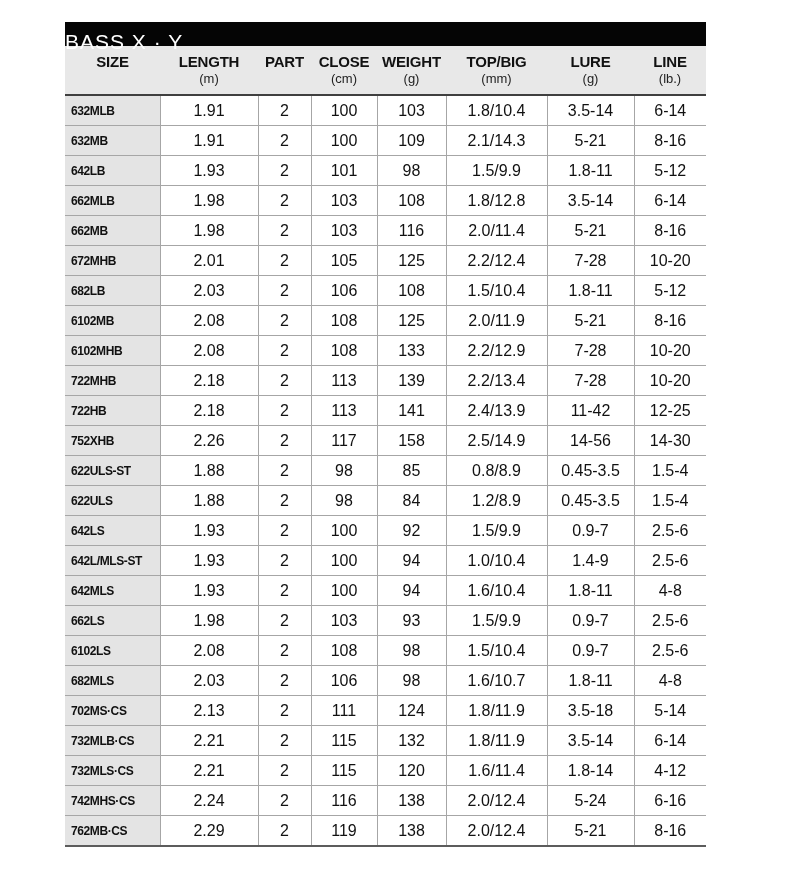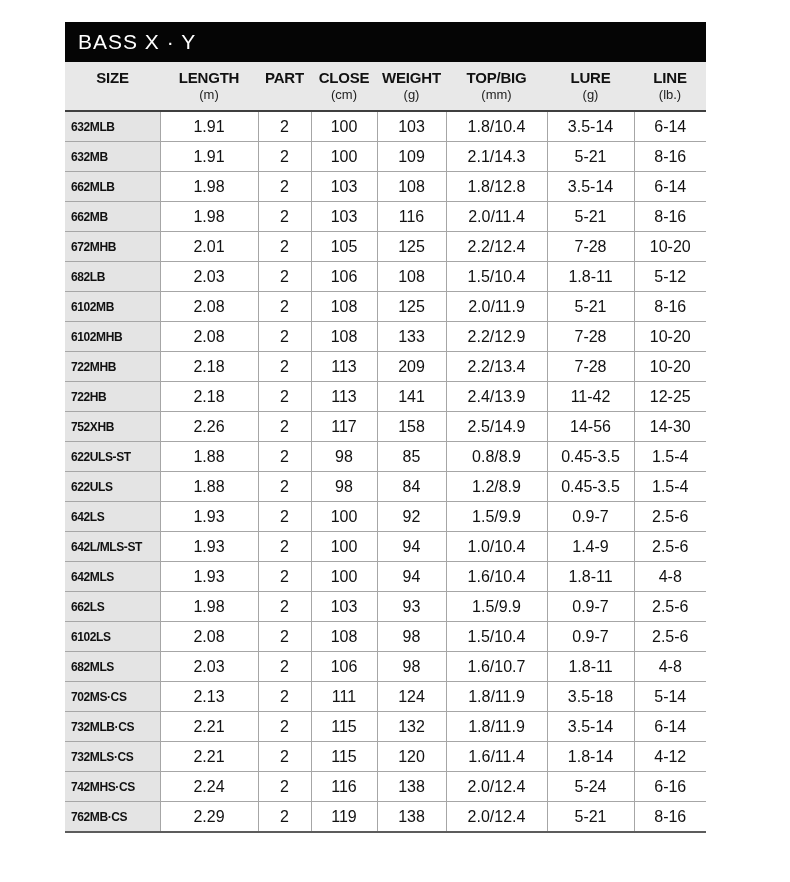--- a/index.html
+++ b/index.html
@@ -12,23 +12,22 @@
     -webkit-font-smoothing: antialiased;
   }
   .page {
     position: absolute;
     left: 65px;
     top: 22px;
     width: 641px;
   }
   .title-bar {
     background: #050505;
-    height: 40px;
+    height: 24px;
     line-height: 40px;
-    padding-left: 13px;
     box-sizing: border-box;
     color: #ffffff;
     font-size: 21px;
     letter-spacing: 1px;
     white-space: nowrap;
   }
   table.spec {
     border-collapse: collapse;
     table-layout: fixed;
     width: 641px;
@@ -153,20 +152,30 @@
           <td class="size-cell">632MB</td>
           <td>1.91</td>
           <td>2</td>
           <td>100</td>
           <td>109</td>
           <td>2.1/14.3</td>
           <td>5-21</td>
           <td>8-16</td>
         </tr>
         <tr>
+          <td class="size-cell">642LB</td>
+          <td>1.93</td>
+          <td>2</td>
+          <td>101</td>
+          <td>98</td>
+          <td>1.5/9.9</td>
+          <td>1.8-11</td>
+          <td>5-12</td>
+        </tr>
+        <tr>
           <td class="size-cell">662MLB</td>
           <td>1.98</td>
           <td>2</td>
           <td>103</td>
           <td>108</td>
           <td>1.8/12.8</td>
           <td>3.5-14</td>
           <td>6-14</td>
         </tr>
         <tr>
@@ -217,21 +226,21 @@
           <td>133</td>
           <td>2.2/12.9</td>
           <td>7-28</td>
           <td>10-20</td>
         </tr>
         <tr>
           <td class="size-cell">722MHB</td>
           <td>2.18</td>
           <td>2</td>
           <td>113</td>
-          <td>209</td>
+          <td>139</td>
           <td>2.2/13.4</td>
           <td>7-28</td>
           <td>10-20</td>
         </tr>
         <tr>
           <td class="size-cell">722HB</td>
           <td>2.18</td>
           <td>2</td>
           <td>113</td>
           <td>141</td>

